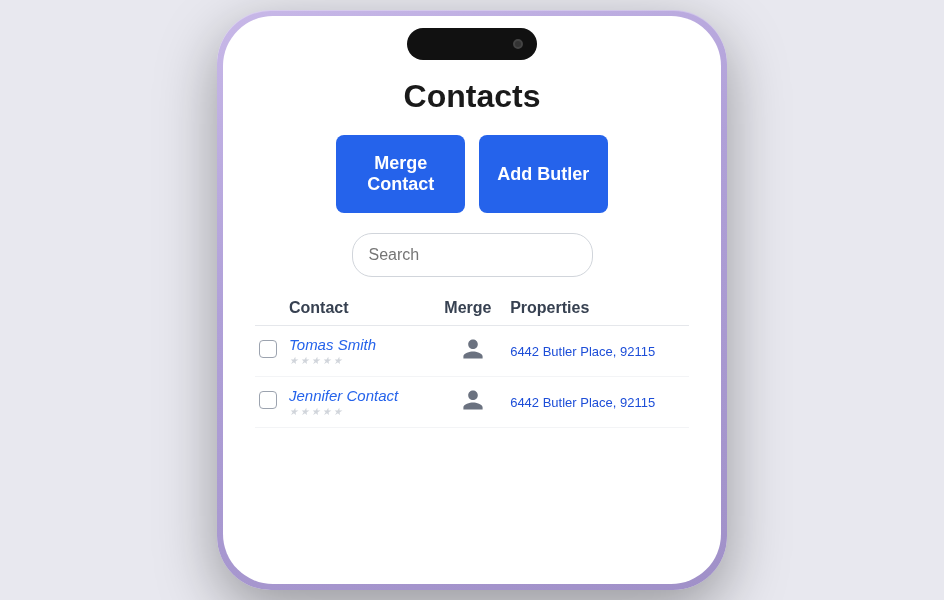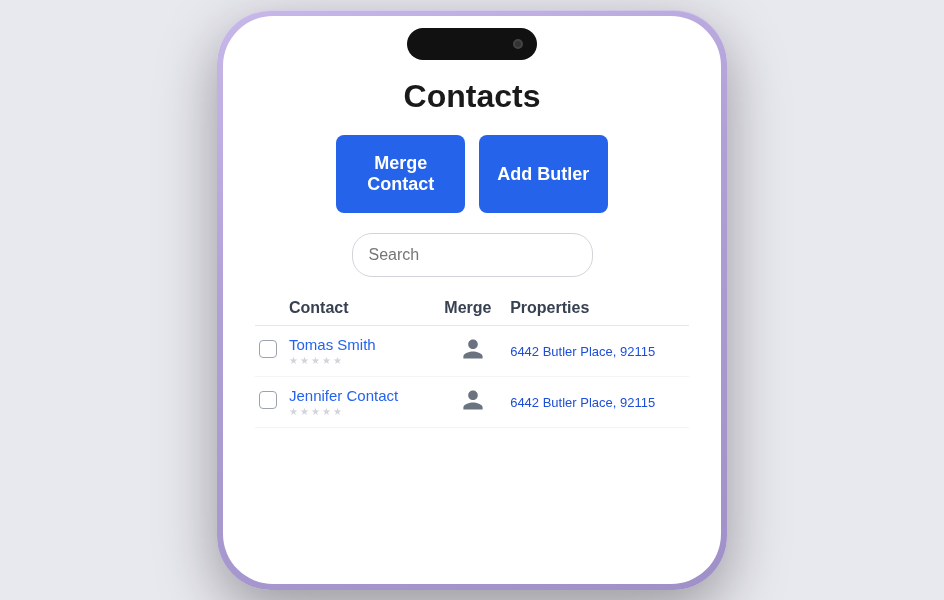--- a/index.html
+++ b/index.html
@@ -148,20 +148,21 @@
       height: 18px;
       border: 1.5px solid #9ca3af;
       border-radius: 4px;
       cursor: pointer;
       appearance: none;
       background: #fff;
     }
 
     .contact-cell {
       min-width: 130px;
+      font-style: italic;
     }
 
     .contact-name {
       color: #2563eb;
       font-size: 15px;
       font-weight: 500;
       text-decoration: none;
       display: block;
       margin-bottom: 2px;
     }

